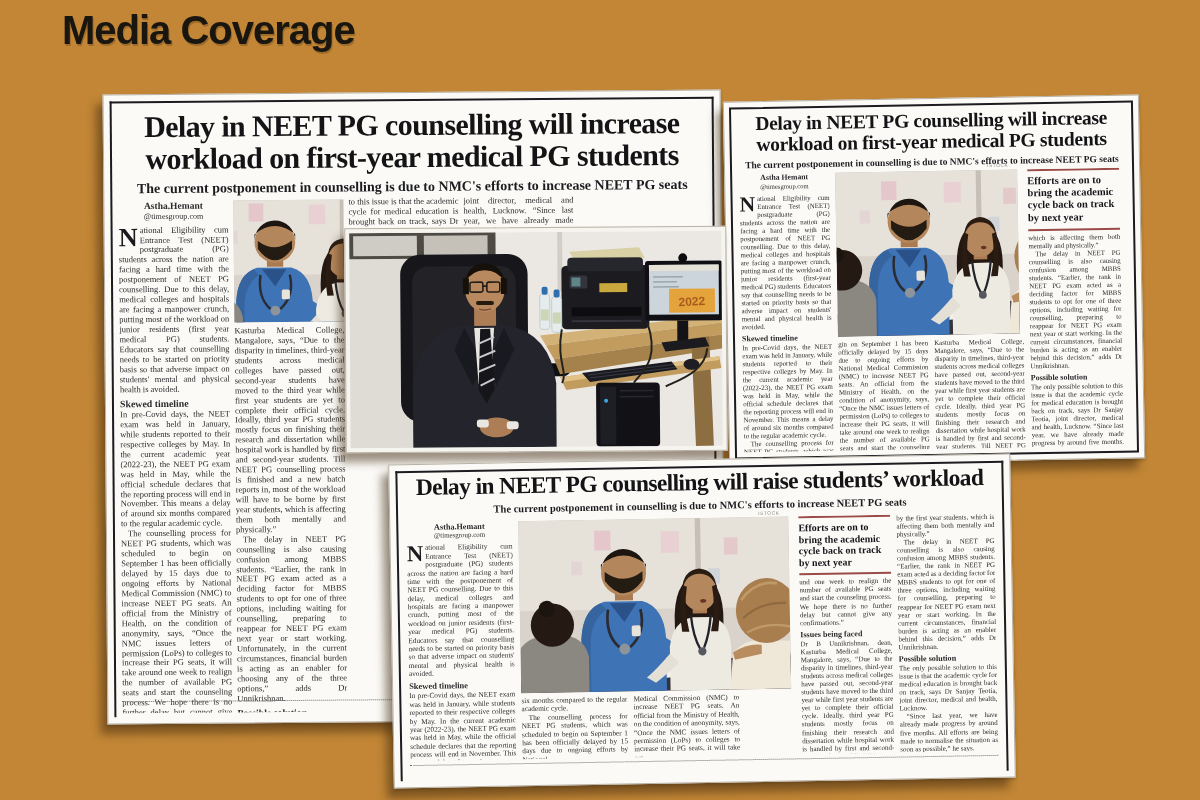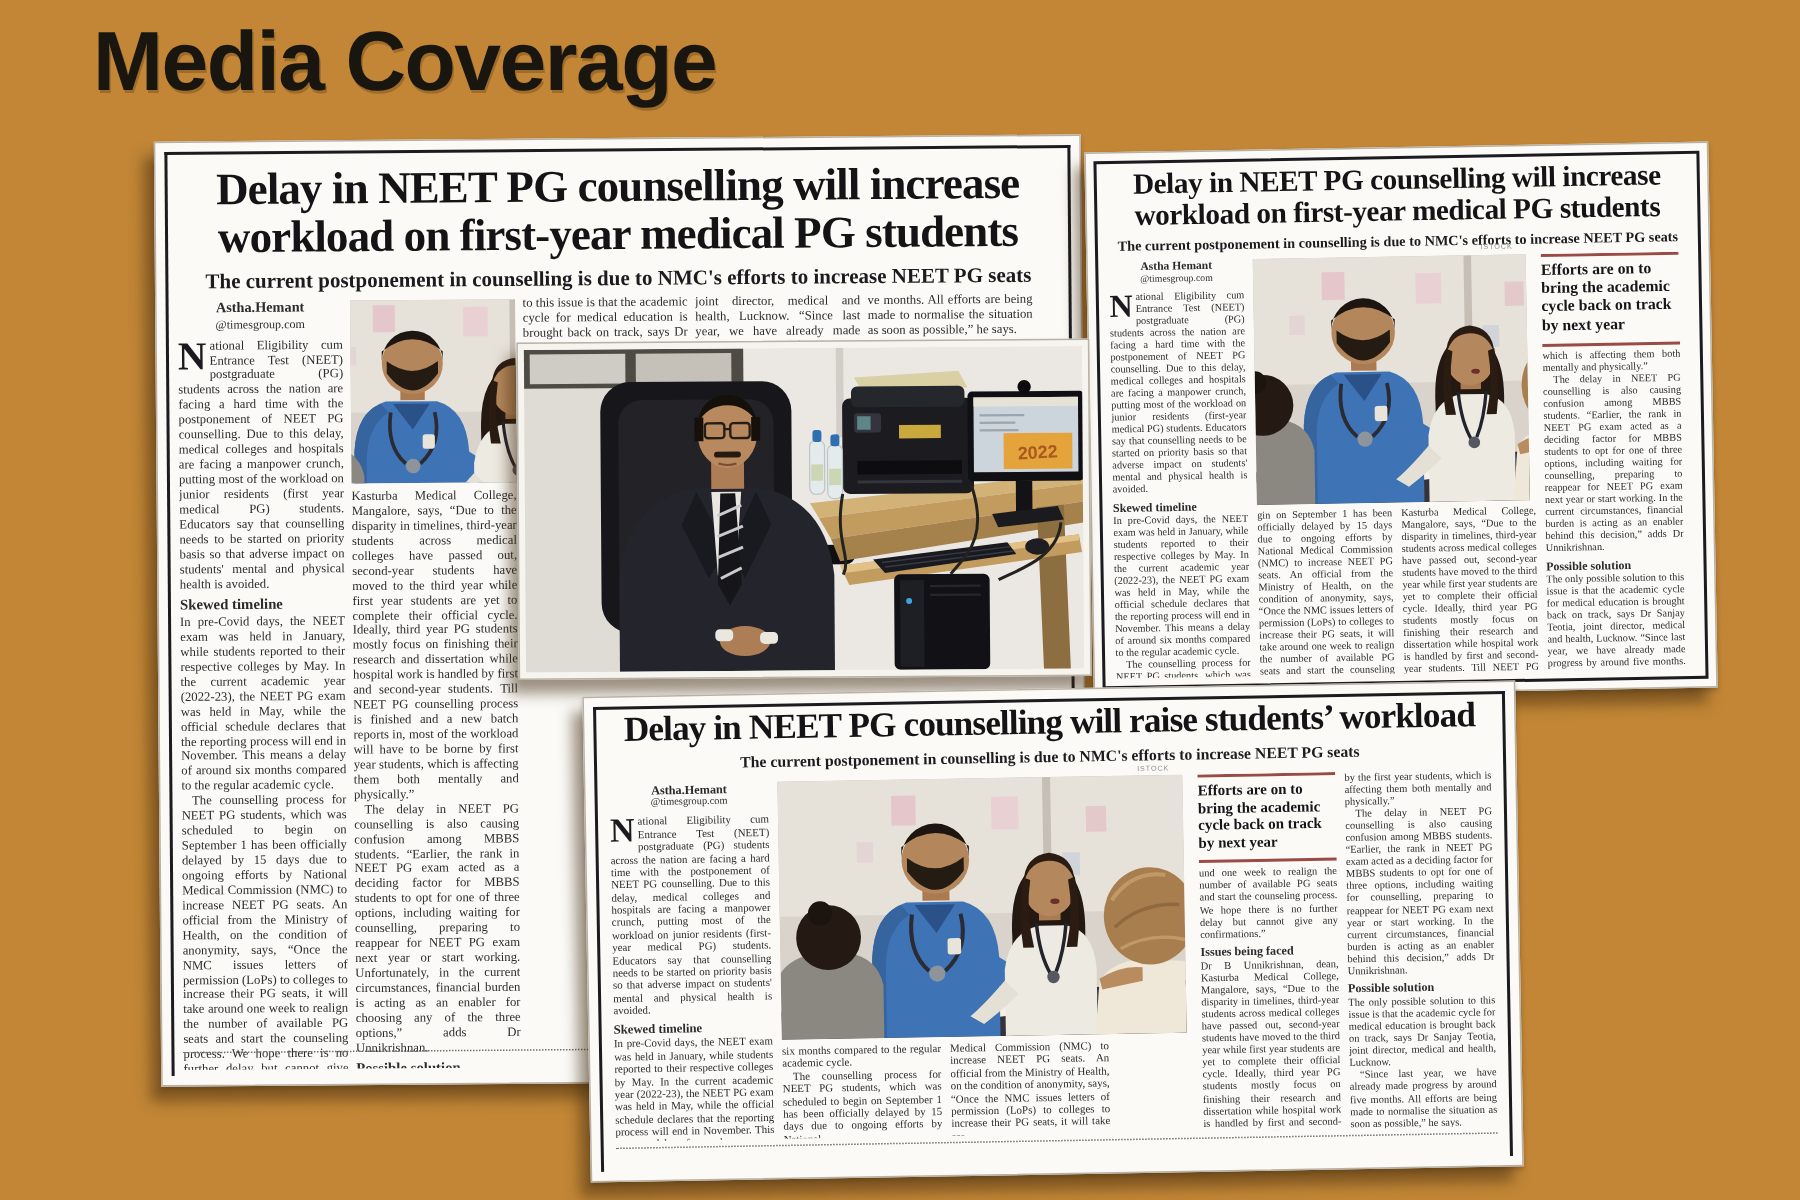--- a/index.html
+++ b/index.html
@@ -4,21 +4,21 @@
 <style>
   html,body{margin:0;padding:0;}
   body{
     width:1200px;height:800px;position:relative;overflow:hidden;
     background:#c28636;
     font-family:"Liberation Serif","DejaVu Serif",serif;
   }
   .page-title{
     position:absolute;left:62px;top:8px;
     font-family:"Liberation Sans","DejaVu Sans",sans-serif;
-    font-weight:bold;font-size:56px;letter-spacing:-1px;color:#191610;
+    font-weight:bold;font-size:40px;letter-spacing:-1px;color:#191610;
     text-shadow:1px 2px 0 rgba(90,60,20,.35);
   }
   .paper{
     position:absolute;background:#fbfaf6;border:1px solid #b8b1a5;
     box-shadow:-7px 10px 9px rgba(62,40,14,.5), 0 2px 3px rgba(62,40,14,.3);
   }
   .frame{position:absolute;inset:6px;border:2.5px solid #1b1b20;border-bottom:none;pointer-events:none;}
   .frame.full{inset:5px;border-width:2px;border-bottom:2px solid #1b1b20;}
   .headline{
     position:absolute;text-align:center;font-weight:bold;color:#141417;
@@ -143,23 +143,20 @@
       <p class="cont">Kasturba Medical College, Mangalore, says, “Due to the disparity in timelines, third-year students across medical colleges have passed out, second-year students have moved to the third year while first year students are yet to complete their official cycle. Ideally, third year PG students mostly focus on finishing their research and dissertation while hospital work is handled by first and second-year students. Till NEET PG counselling process is finished and a new batch reports in, most of the workload will have to be borne by first year students, which is affecting them both mentally and physically.”</p>
       <p class="ind">The delay in NEET PG counselling is also causing confusion among MBBS students. “Earlier, the rank in NEET PG exam acted as a deciding factor for MBBS students to opt for one of three options, including waiting for counselling, preparing to reappear for NEET PG exam next year or start working. Unfortunately, in the current circumstances, financial burden is acting as an enabler for choosing any of the three options,” adds Dr Unnikrishnan.</p>
       <div class="sechead">Possible solution</div>
     </div>
 
   <div class="ncol a1c" style="left:244px;top:104px;width:110px;height:58px;">
       <p class="cont">to this issue is that the academic cycle for medical education is brought back on track, says Dr Sanjay Teotia,</p>
     </div>
   <div class="ncol a1c" style="left:359px;top:104px;width:110px;height:58px;">
       <p class="cont">joint director, medical and health, Lucknow. “Since last year, we have already made progress by around fi-</p>
-    </div>
-  <div class="ncol a1c" style="left:474px;top:104px;width:110px;height:58px;">
-      <p class="cont">ve months. All efforts are being made to normalise the situation as soon as possible,” he says.</p>
     </div>
 
   <div class="dotted" style="left:14px;right:14px;top:606px;"></div>
 </div>
 
 <div class="paper" id="clip2">
   <div class="frame full"></div>
   <div class="headline" style="left:14px;right:14px;top:12px;font-size:19.5px;letter-spacing:-0.3px;">Delay in NEET PG counselling will increase workload on first-year medical PG students</div>
   <div class="subhead" style="left:14px;right:14px;top:58px;font-size:9.5px;">The current postponement in counselling is due to NMC's efforts to increase NEET PG seats</div>
   <div class="credit" style="left:262px;top:65px;">ISTOCK</div>

